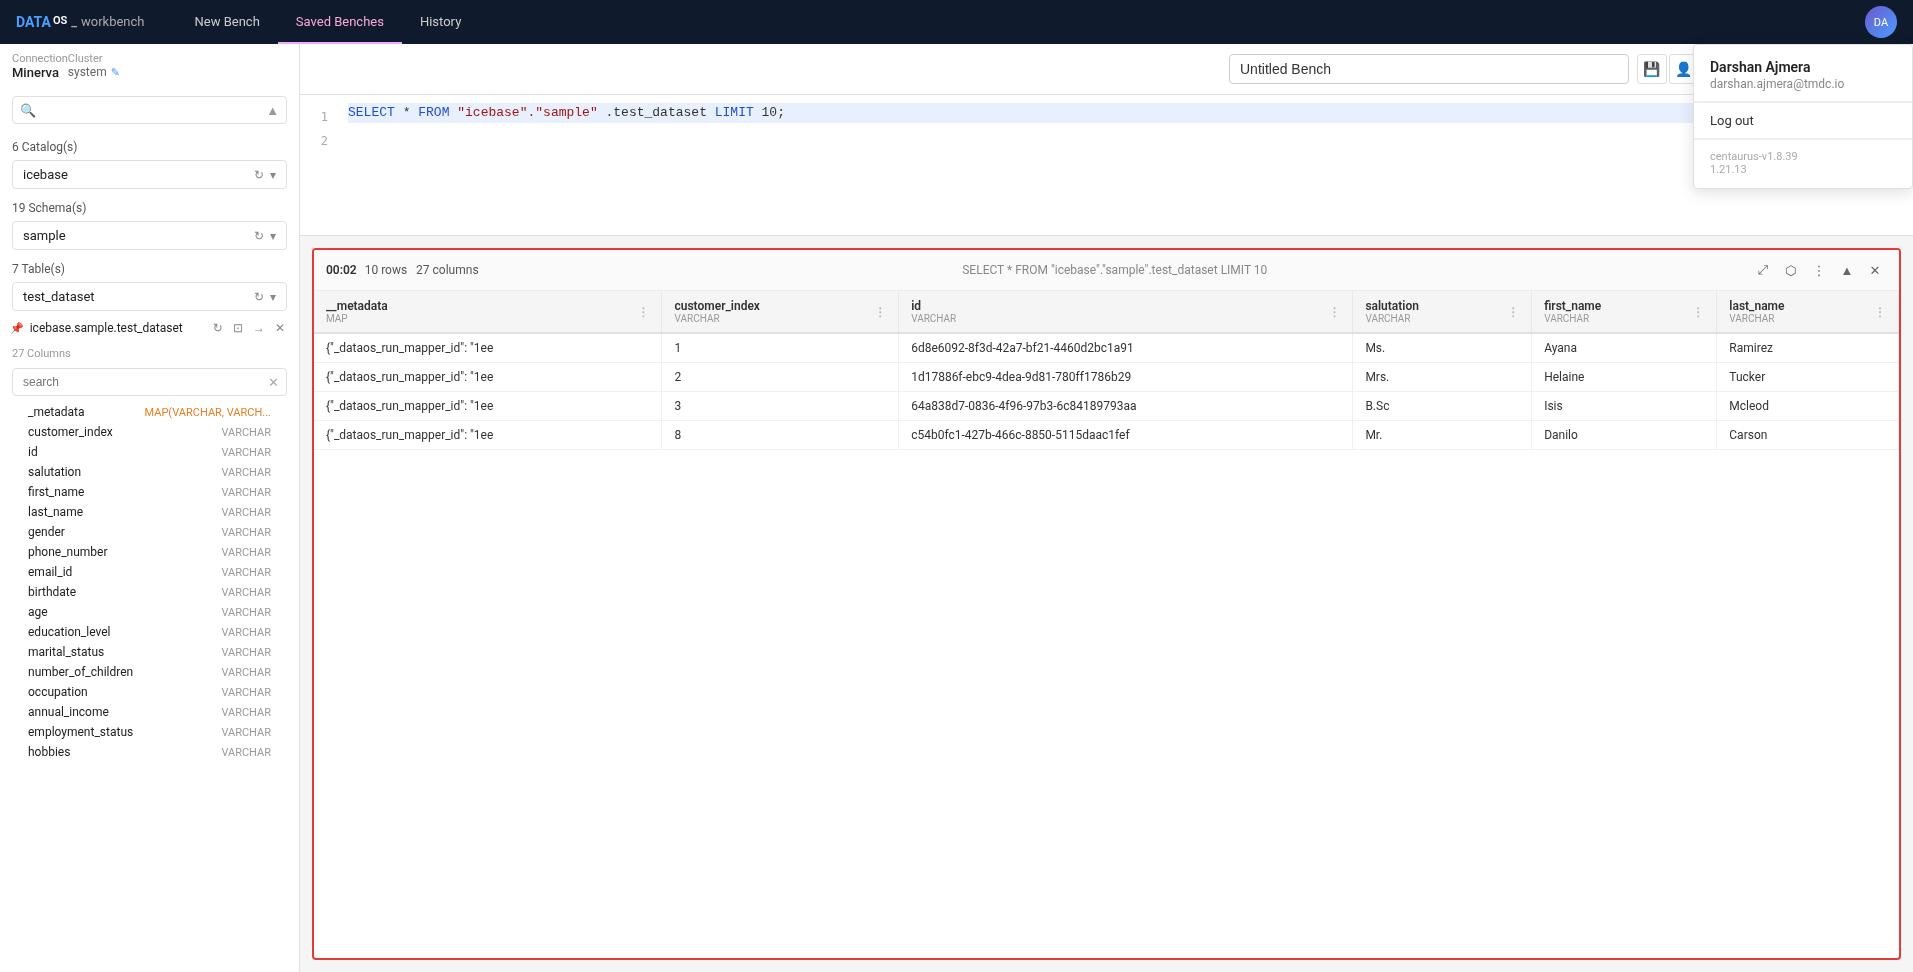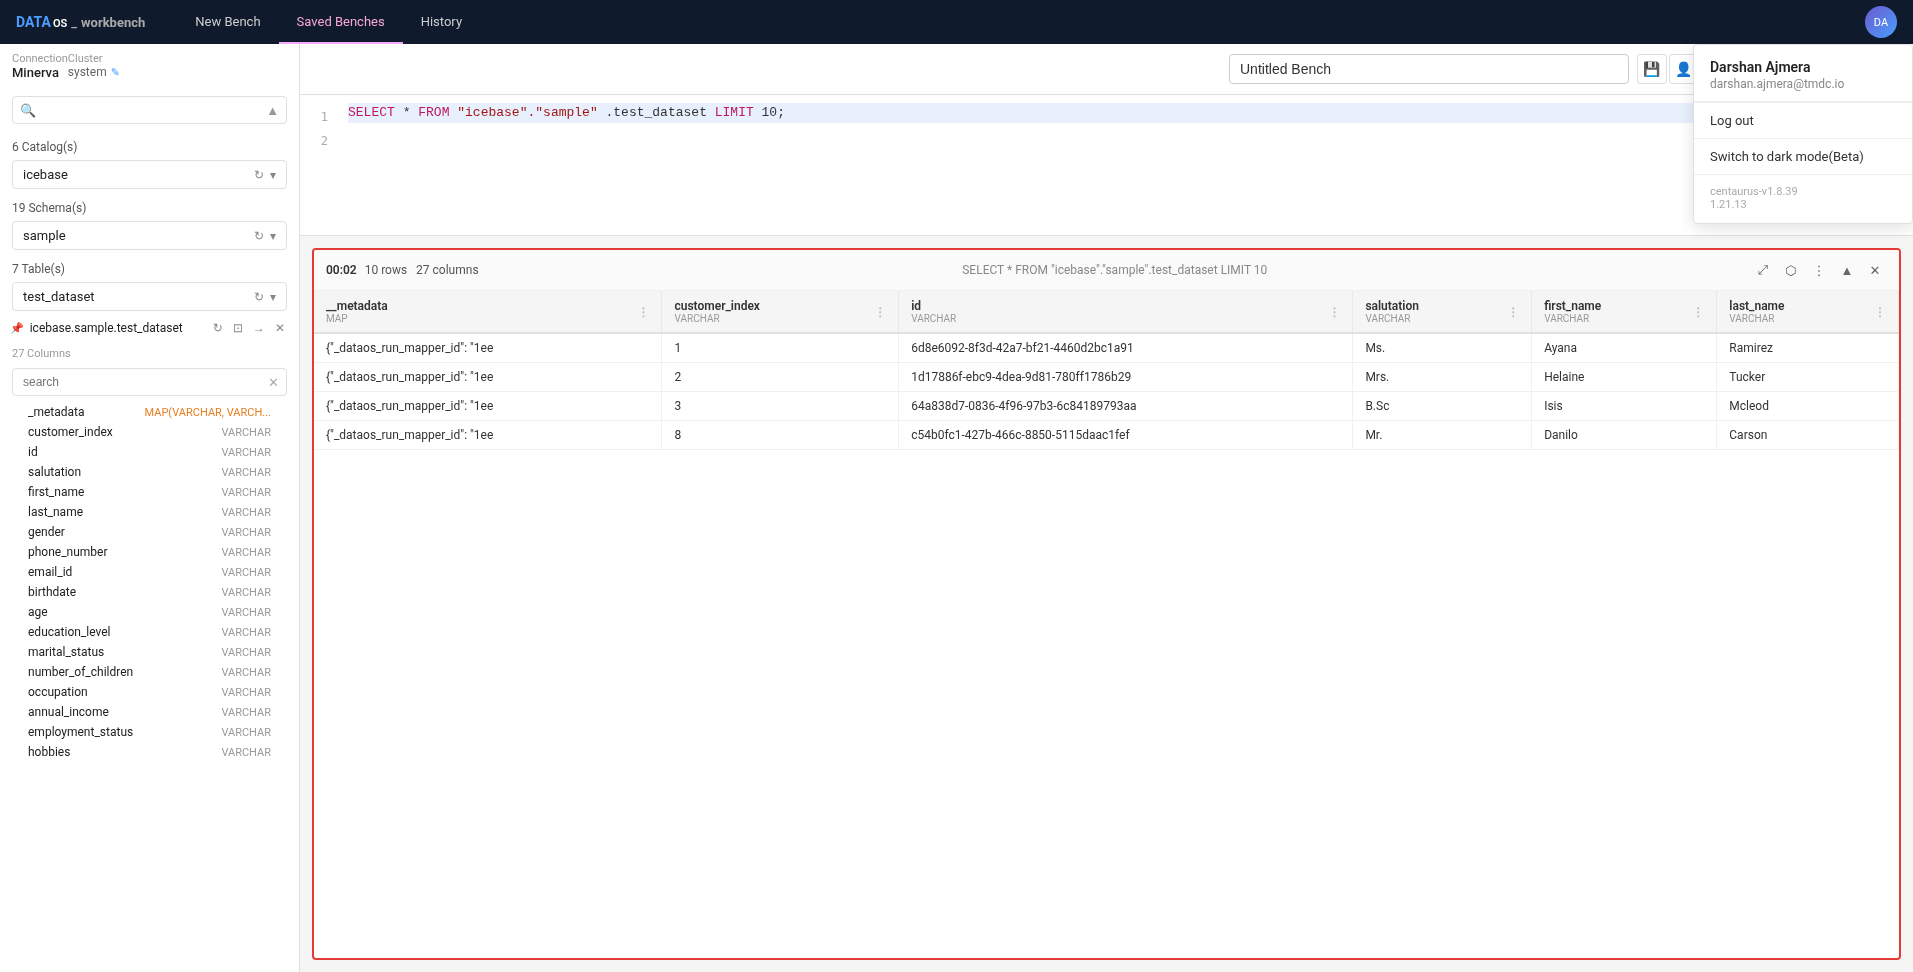--- a/index.html
+++ b/index.html
@@ -15,26 +15,26 @@
       gap: 0;
       position: relative;
       z-index: 100;
     }
     .brand {
       color: white;
       font-size: 15px;
       font-weight: 600;
       margin-right: 32px;
       display: flex;
-      align-items: flex-end;
+      align-items: flex-start;
       gap: 2px;
     }
     .brand-data { color: #4a9eff; font-weight: 700; font-size: 14px; }
     .brand-os { color: white; font-size: 11px; }
-    .brand-workbench { color: #aaa; font-size: 13px; font-weight: 700; }
+    .brand-workbench { color: #aaa; font-size: 13px; font-weight: 400; }
     .nav-item {
       color: #ccc;
       font-size: 13px;
       padding: 0 18px;
       height: 44px;
       display: flex;
       align-items: center;
       cursor: pointer;
       border-bottom: 2px solid transparent;
     }
@@ -273,21 +273,21 @@
     }
     .sql-content {
       margin-left: 36px;
       padding: 8px 12px;
       font-family: 'Courier New', monospace;
       font-size: 13px;
       color: #333;
       line-height: 20px;
       min-height: 140px;
     }
-    .sql-keyword { color: #be185d; }
+    .sql-keyword { color: #1d4ed8; }
     .sql-string { color: #a31515; }
     .cursor-line { background: #e8f0fe; }
 
     
     .results-panel {
       margin: 12px;
       background: white;
       border: 2px solid #e53935;
       border-radius: 4px;
       overflow: hidden;
@@ -427,21 +427,20 @@
 </nav>
 
 <div class="user-dropdown">
   <div class="user-dropdown-header">
     <div class="user-name">Darshan Ajmera</div>
     <div class="user-email">darshan.ajmera@tmdc.io</div>
   </div>
   <div class="user-dropdown-divider"></div>
   <div class="user-dropdown-item">Log out</div>
   <div class="user-dropdown-divider"></div>
-  <div class="user-dropdown-item">Switch to dark mode(Beta)</div>
   <div class="user-dropdown-divider"></div>
   <div class="user-dropdown-footer">
     <div>centaurus-v1.8.39</div>
     <div>1.21.13</div>
   </div>
 </div>
 
 <div class="main-layout">
 
   <aside class="sidebar">

